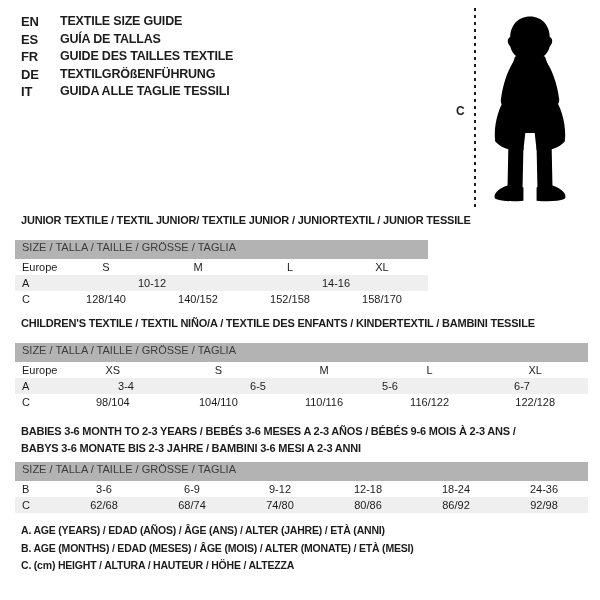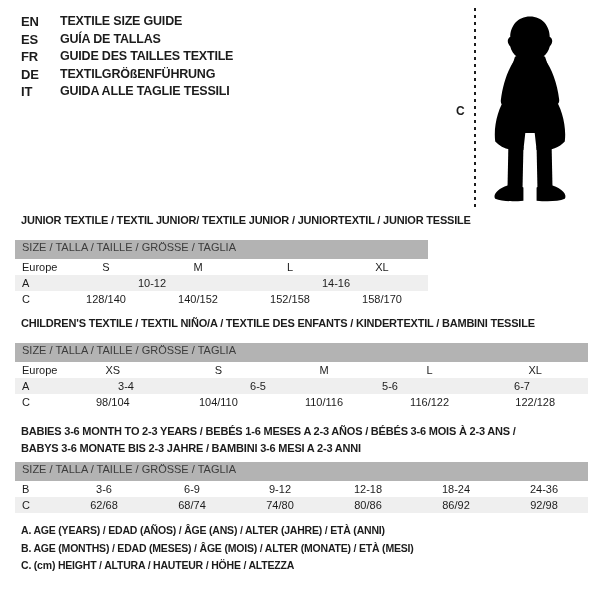--- a/index.html
+++ b/index.html
@@ -101,21 +101,21 @@
       <path d="M57,186 L57,200 C67,201 80,201 87,198 C90,194 84,187 74,184 C69,182 62,183 57,186 Z"></path>
     </g>
   </svg>
 </div>
 
 <div class="sec-heading" id="h0">JUNIOR TEXTILE / TEXTIL JUNIOR/ TEXTILE JUNIOR / JUNIORTEXTIL / JUNIOR TESSILE</div>
 
 <div class="sec-heading" id="h1">CHILDREN'S TEXTILE / TEXTIL NIÑO/A / TEXTILE DES ENFANTS / KINDERTEXTIL / BAMBINI TESSILE</div>
 
 <div class="sec-heading" id="h2">
-  <div>BABIES 3-6 MONTH TO 2-3 YEARS / BEBÉS 1-6 MESES A 2-3 AÑOS / BÉBÉS 3-6 MOIS À 2-3 ANS /</div>
+  <div>BABIES 3-6 MONTH TO 2-3 YEARS / BEBÉS 3-6 MESES A 2-3 AÑOS / BÉBÉS 9-6 MOIS À 2-3 ANS /</div>
   <div>BABYS 3-6 MONATE BIS 2-3 JAHRE / BAMBINI 3-6 MESI A 2-3 ANNI</div>
 </div>
 
 <div class="tbl narrow" id="t0">
     <div class="thead">SIZE / TALLA / TAILLE / GRÖSSE / TAGLIA</div>
     <div class="trow">
       <div class="tlabel">Europe</div>
       <div class="tcell">S</div>
       <div class="tcell">M</div>
       <div class="tcell">L</div>

